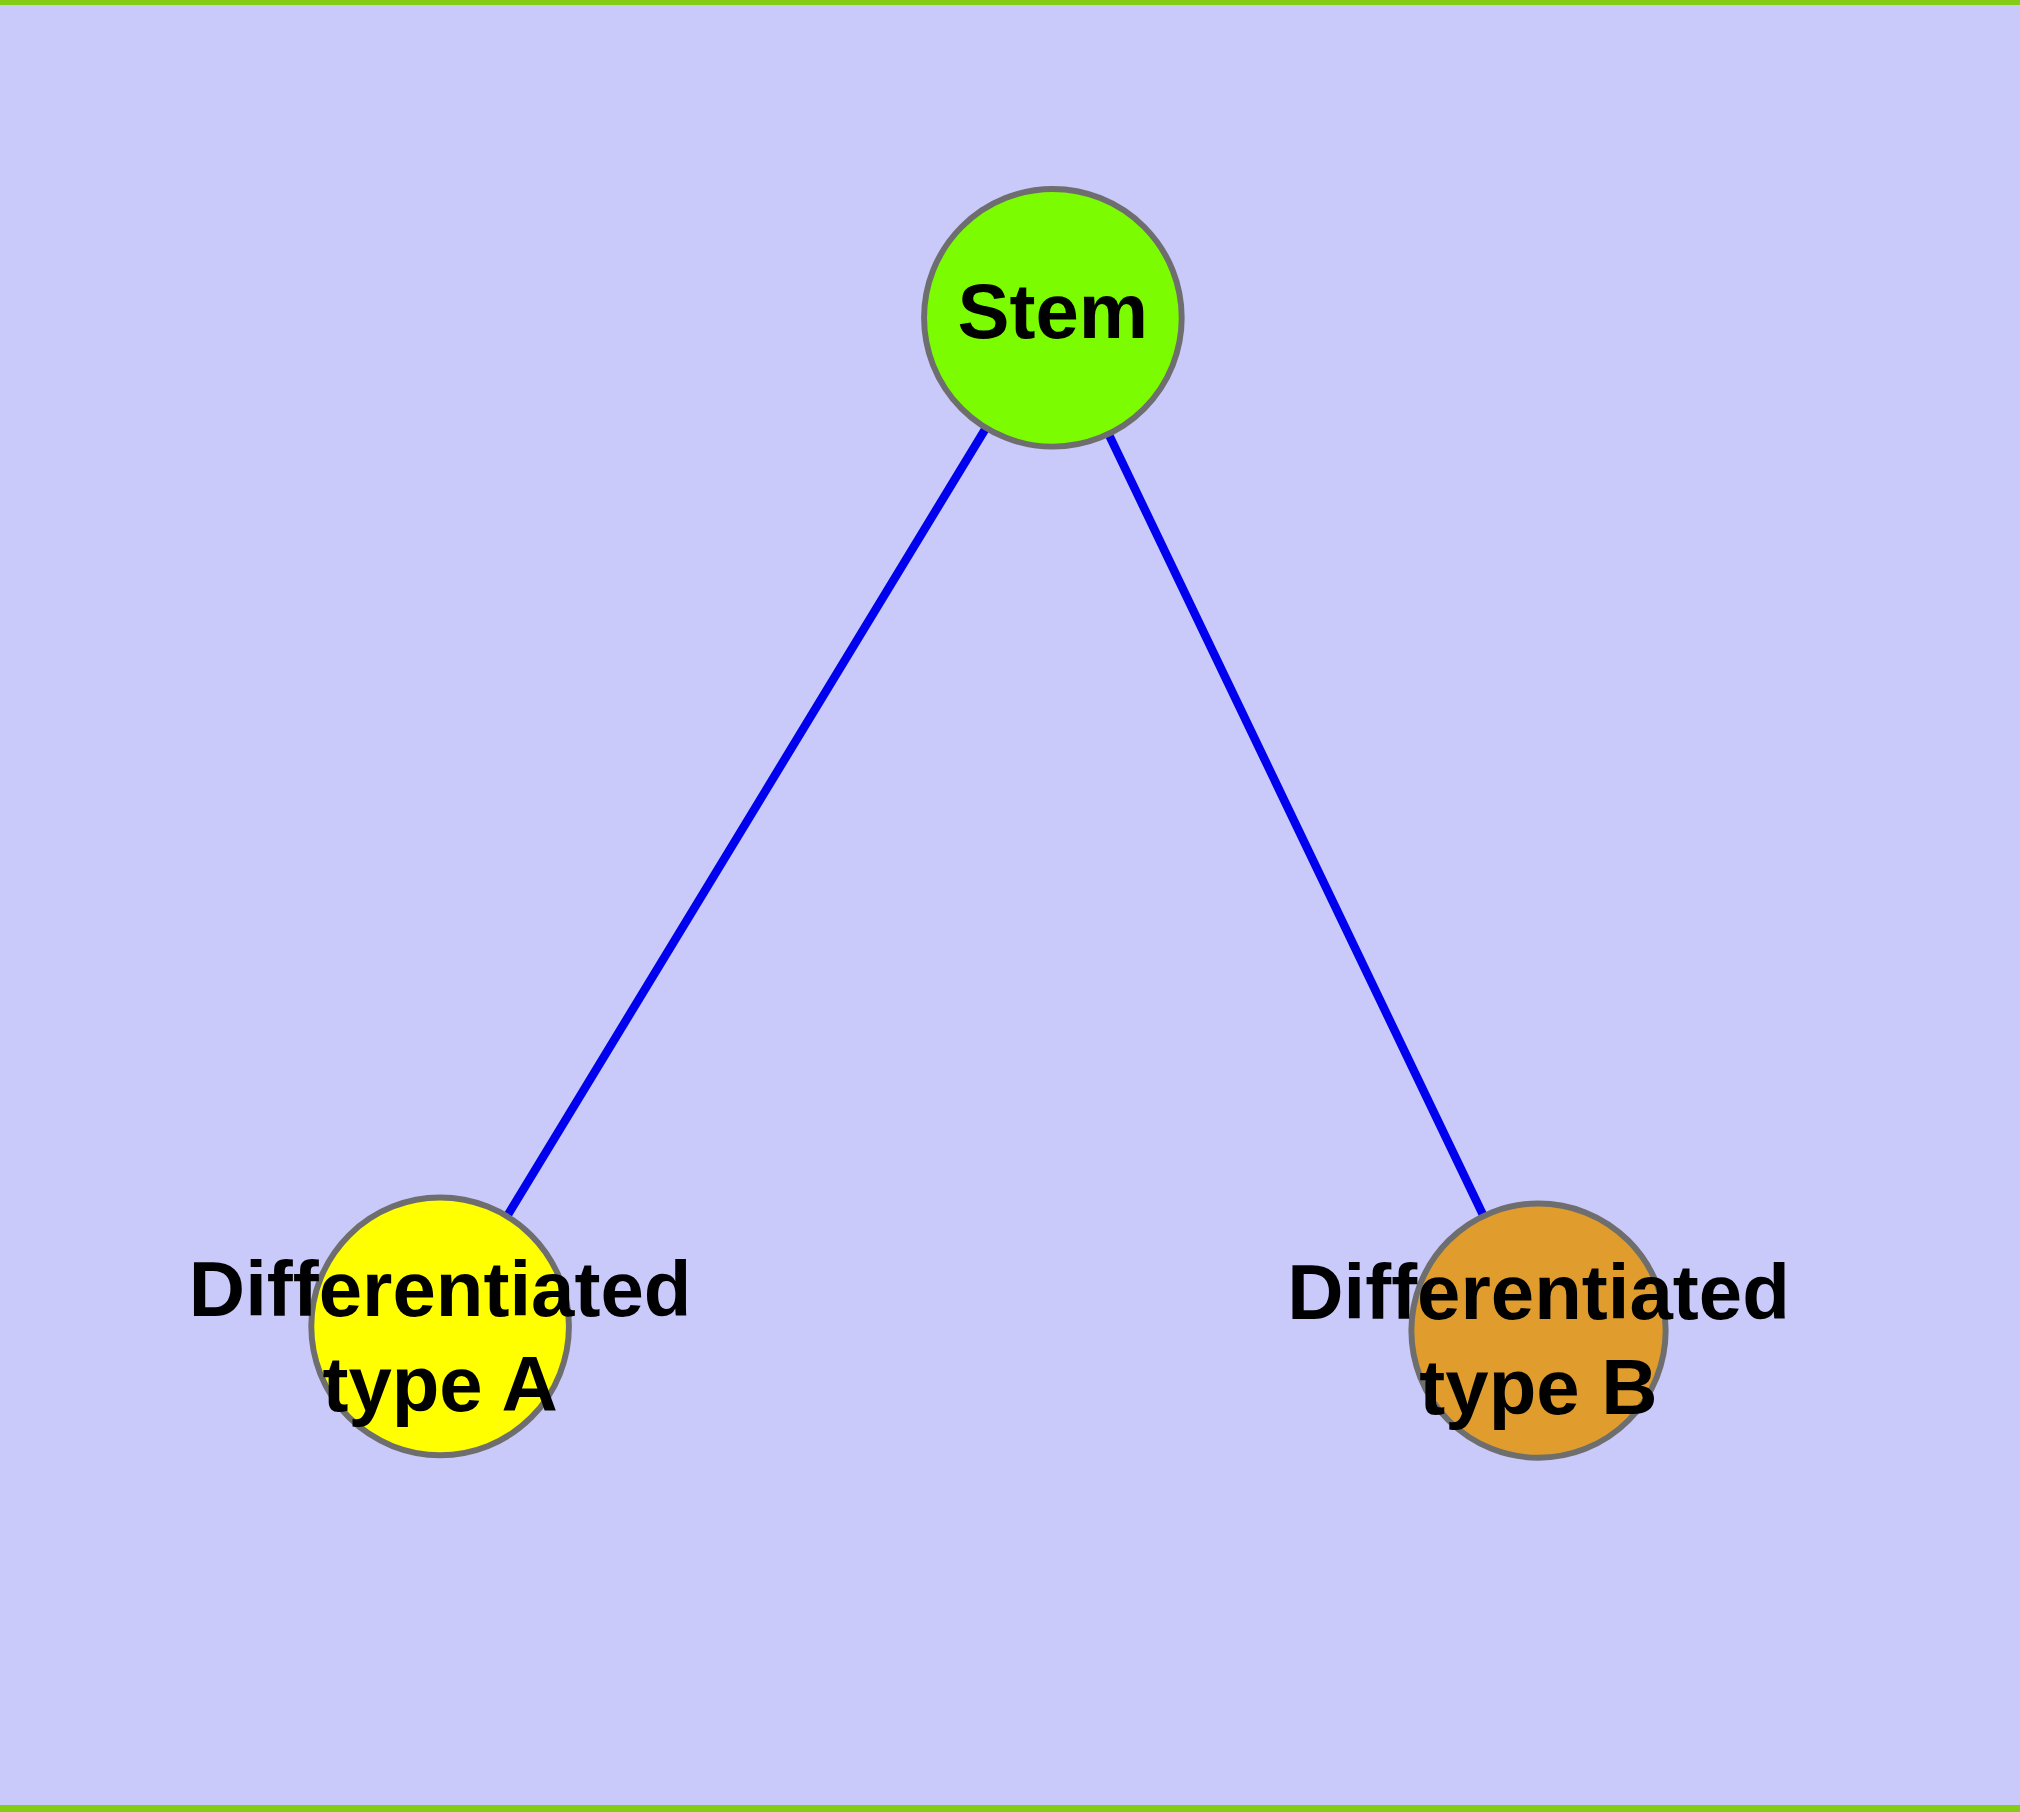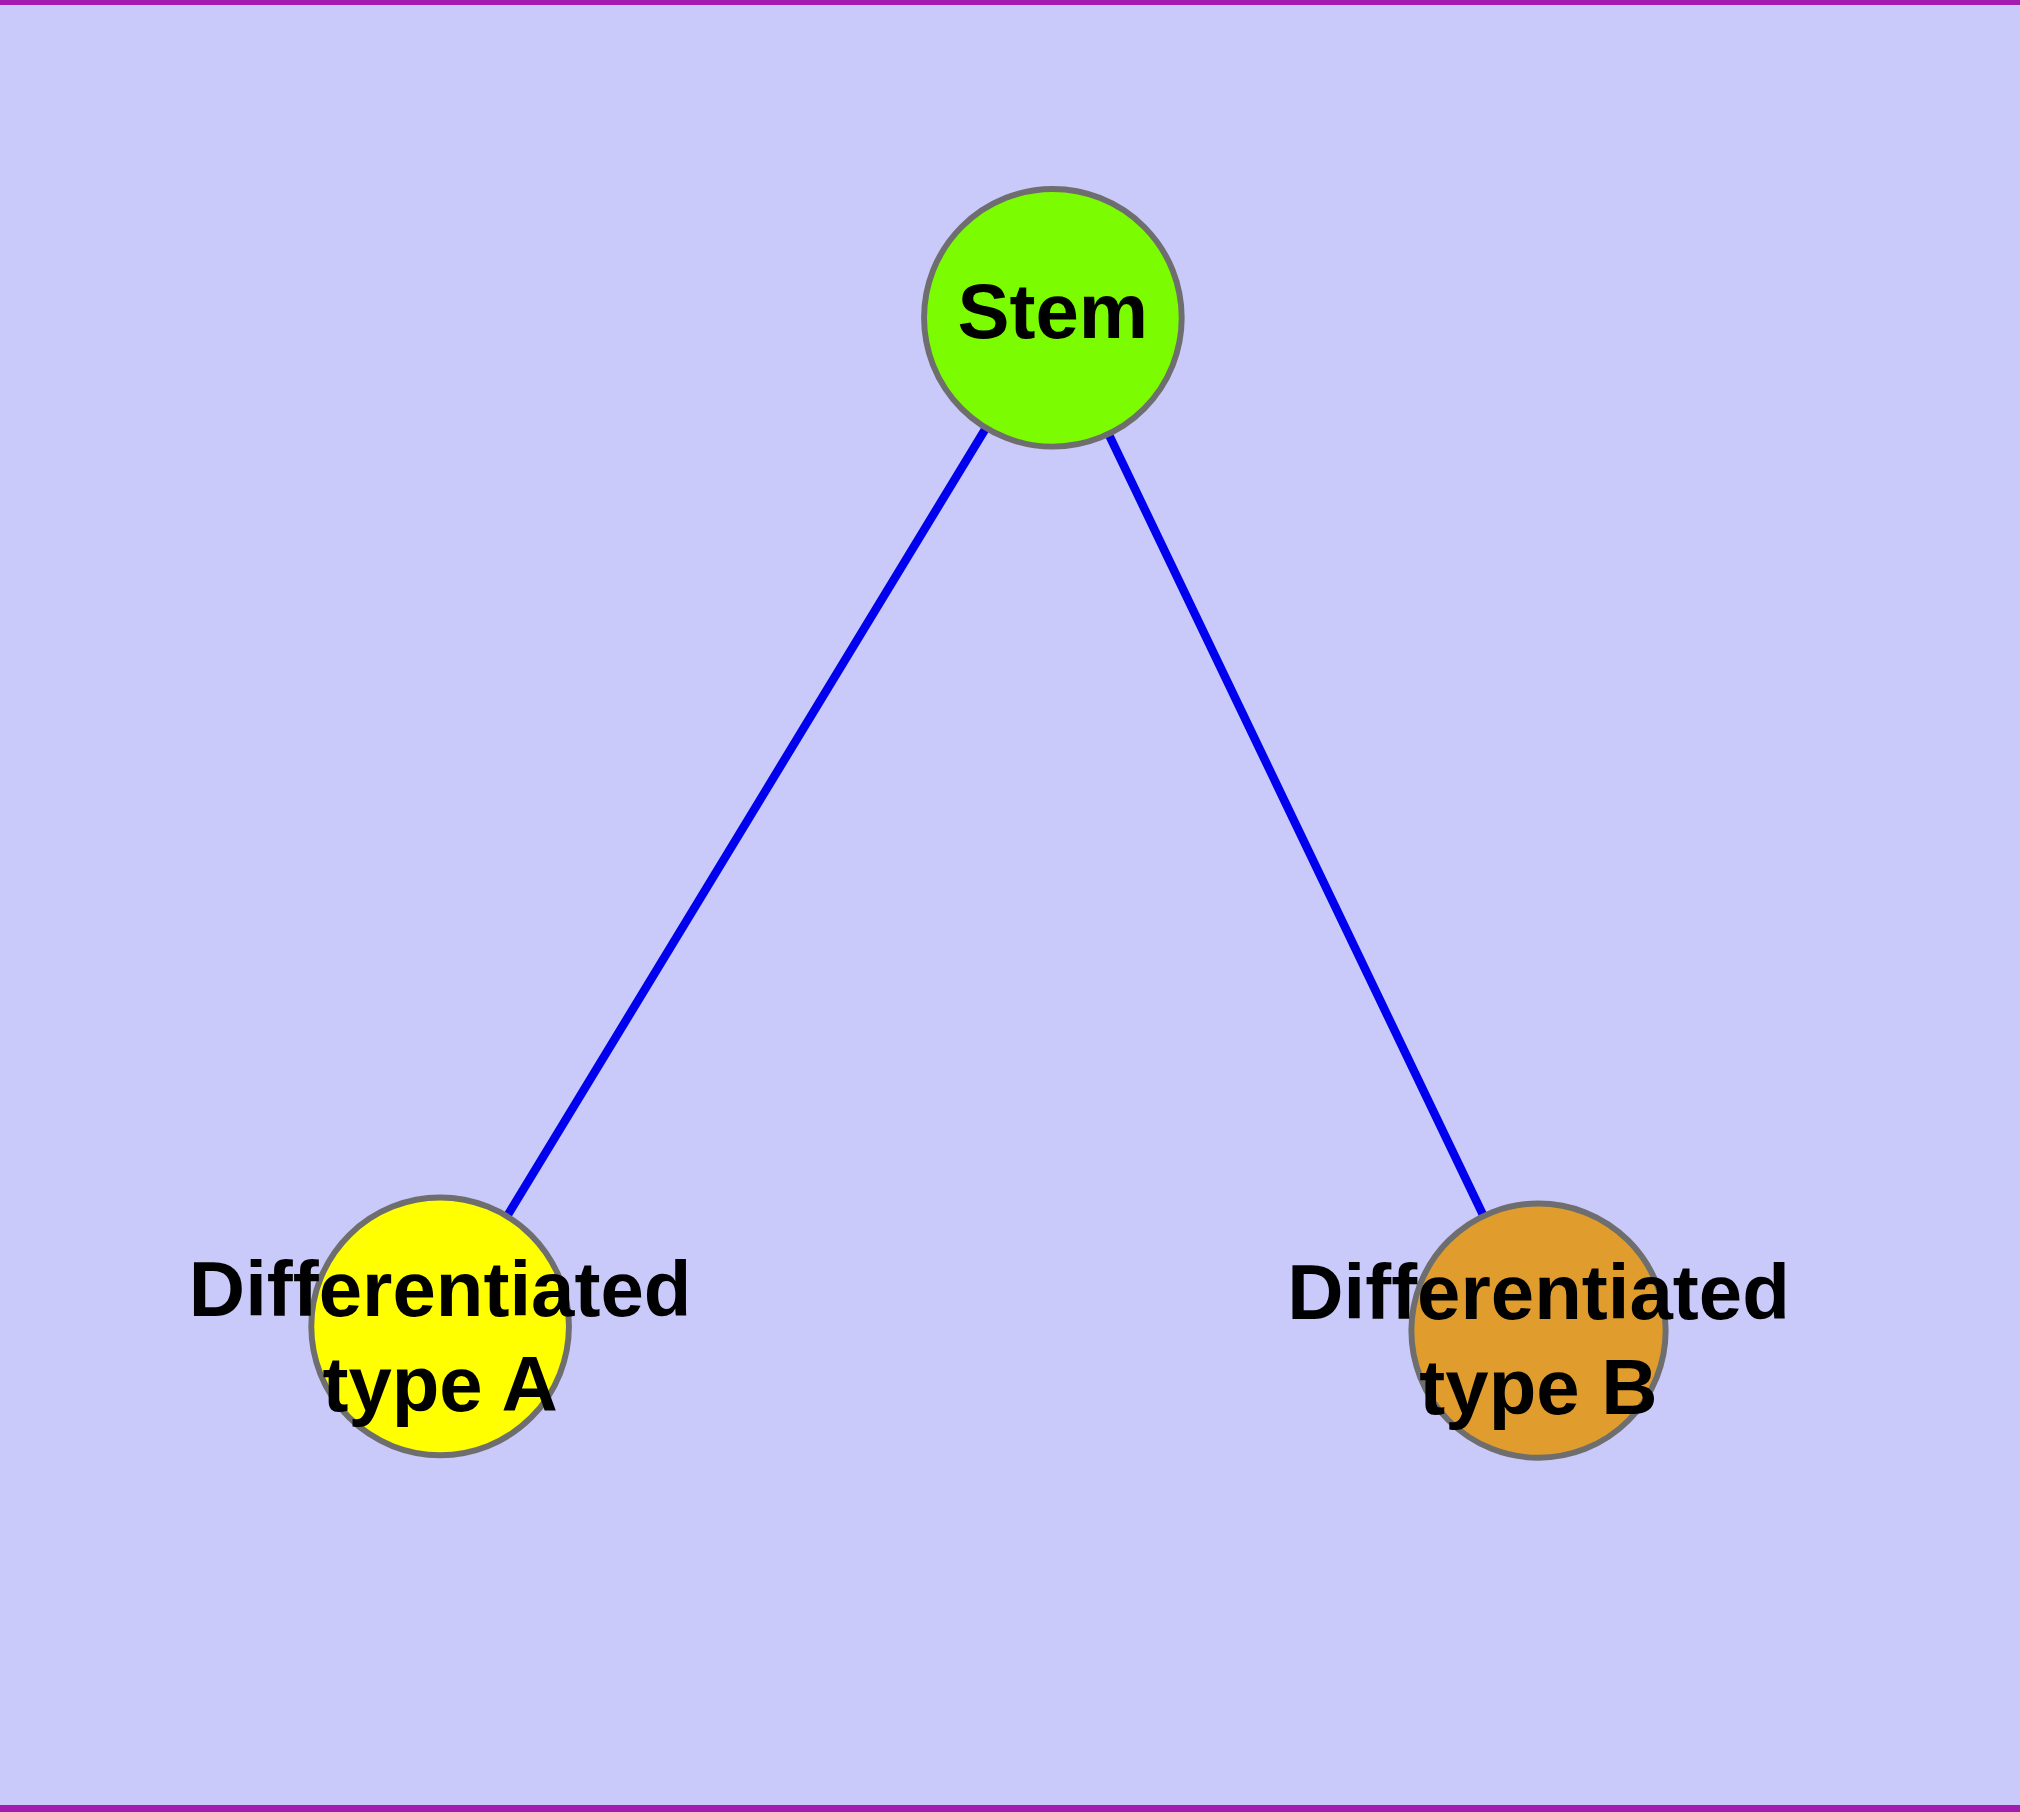--- a/index.html
+++ b/index.html
@@ -38,21 +38,21 @@
     font-family: "Liberation Sans", sans-serif;
     font-weight: bold;
     fill: #000000;
     text-anchor: middle;
     dominant-baseline: middle;
   }
 </style>
 </head>
 <body>
 
-<div id="canvas" style="background: #a21caf;">
+<div id="canvas" style="background: #84cc16;">
   <div id="graph-panel" style="background: rgb(201, 201, 250);"></div>
 
   <svg id="graph-svg" viewBox="0 0 2384 2138" xmlns="http://www.w3.org/2000/svg">
 
     <g id="edges-layer">
       <line id="edge-stem-diff-a" x1="1242" y1="375" x2="519" y2="1565" stroke="#0000ee" stroke-width="10" stroke-linecap="round"></line>
       <line id="edge-stem-diff-b" x1="1242" y1="375" x2="1815" y2="1570" stroke="#0000ee" stroke-width="10" stroke-linecap="round"></line>
     </g>
 
     <g id="nodes-layer">

